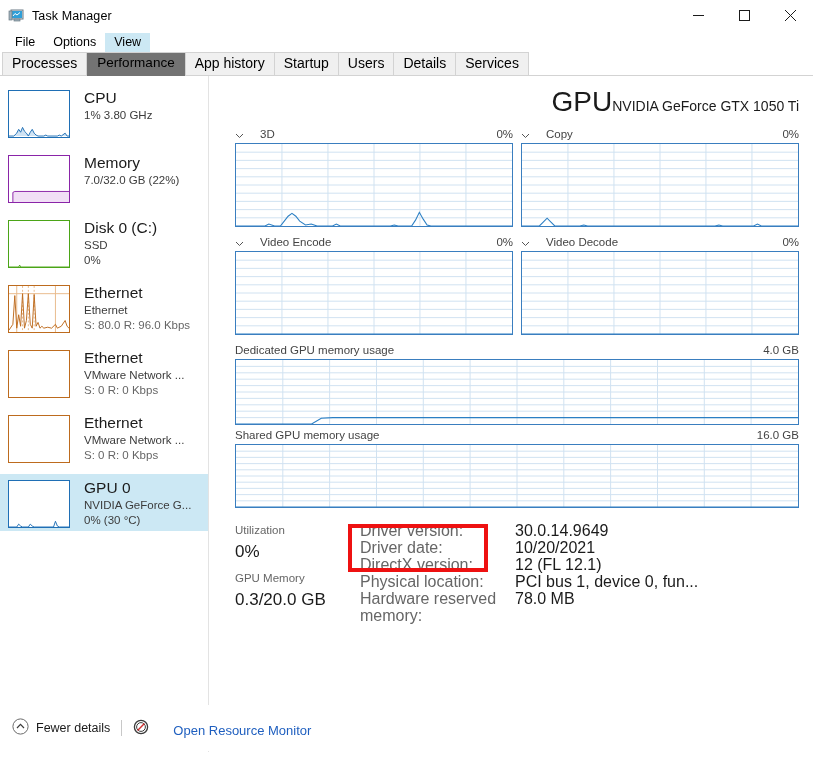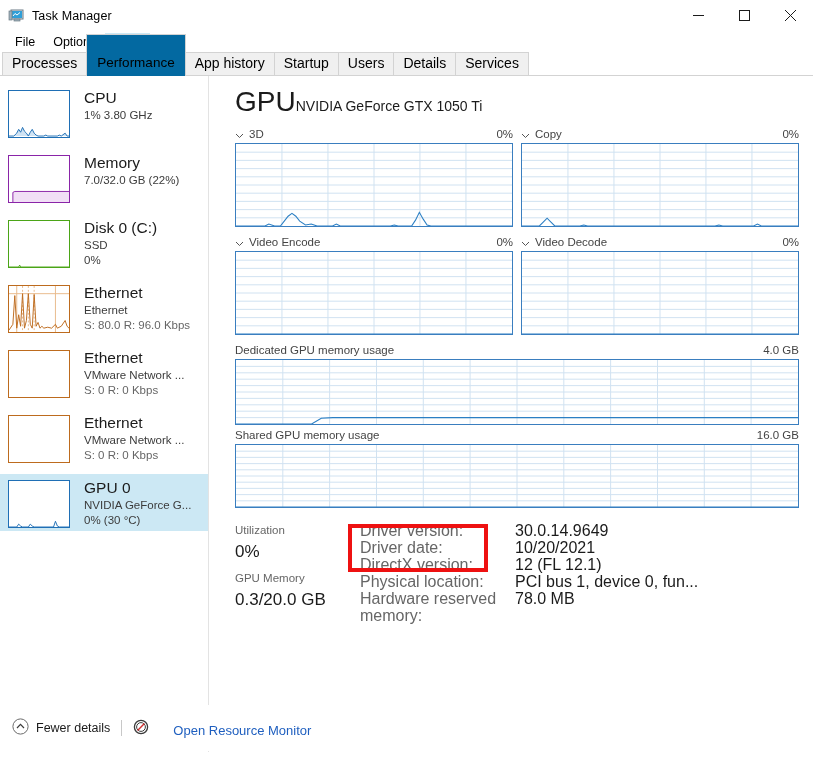--- a/index.html
+++ b/index.html
@@ -80,23 +80,23 @@
     border: 1px solid #d3d3d3;
     border-bottom: none;
     margin-right: -1px;
     line-height: 15px;
     height: 16px;
     color: #000;
     position: relative;
     z-index: 1;
   }
   .tab.active {
-    background: #0369a1;
+    background: #737373;
     font-size: 13.5px;
-    padding: 19px 10px 4px 10px;
+    padding: 1px 10px 4px 10px;
     height: 18px;
     line-height: 17px;
     border-color: #d3d3d3;
     z-index: 3;
     margin-bottom: -1px;
   }
 
   
   .content {
     display: flex;
@@ -152,21 +152,21 @@
   
   .main {
     flex: 1;
     padding: 10px 14px 0 26px;
     box-sizing: border-box;
     position: relative;
   }
   .main-head {
     display: flex;
     align-items: baseline;
-    justify-content: flex-start;
+    justify-content: flex-end;
     margin-bottom: 8px;
   }
   .main-title {
     font-size: 28px;
     color: #1b1b1b;
     line-height: 32px;
   }
   .main-sub {
     font-size: 14px;
     color: #1b1b1b;
@@ -179,21 +179,21 @@
   }
   .glabel {
     display: flex;
     justify-content: space-between;
     align-items: center;
     font-size: 11.5px;
     color: #444;
     height: 16px;
     margin-bottom: 1px;
   }
-  .glabel .left { display: flex; align-items: center; gap: 5px; }
+  .glabel .left { display: flex; align-items: center; gap: 16px; }
   .chev { width: 9px; height: 9px; display:inline-block; }
   .graph {
     border: 1px solid #3a7ebf;
     box-sizing: border-box;
     background: #fff;
     position: relative;
   }
   .graph svg { display: block; width: 100%; height: 100%; }
   .g-engine { height: 84px; }
   .g-ded { height: 66px; }

